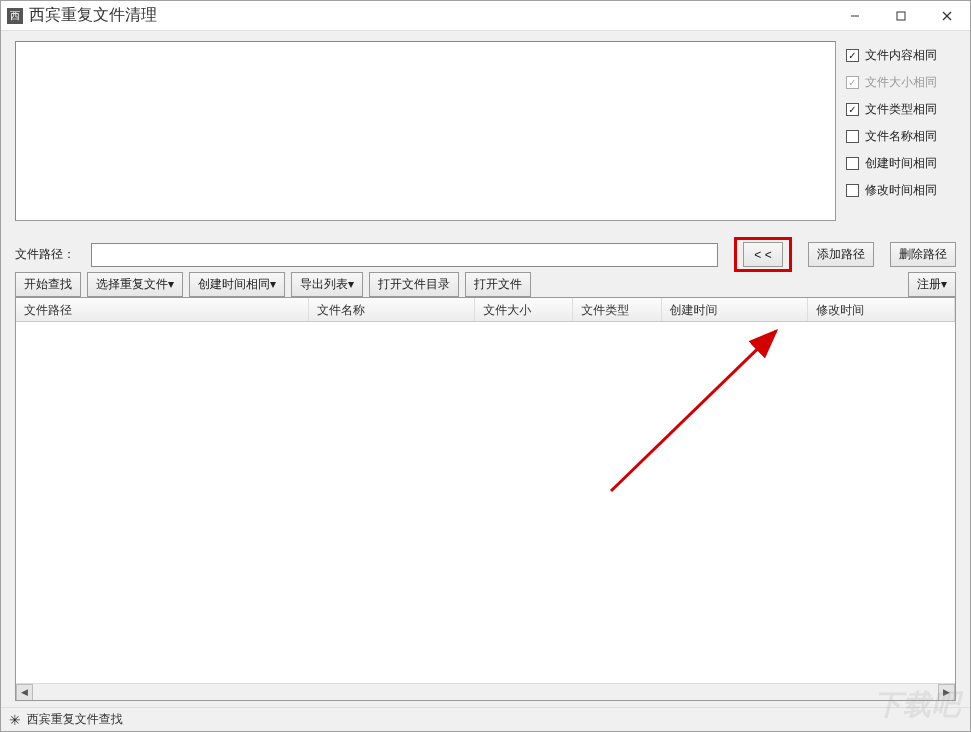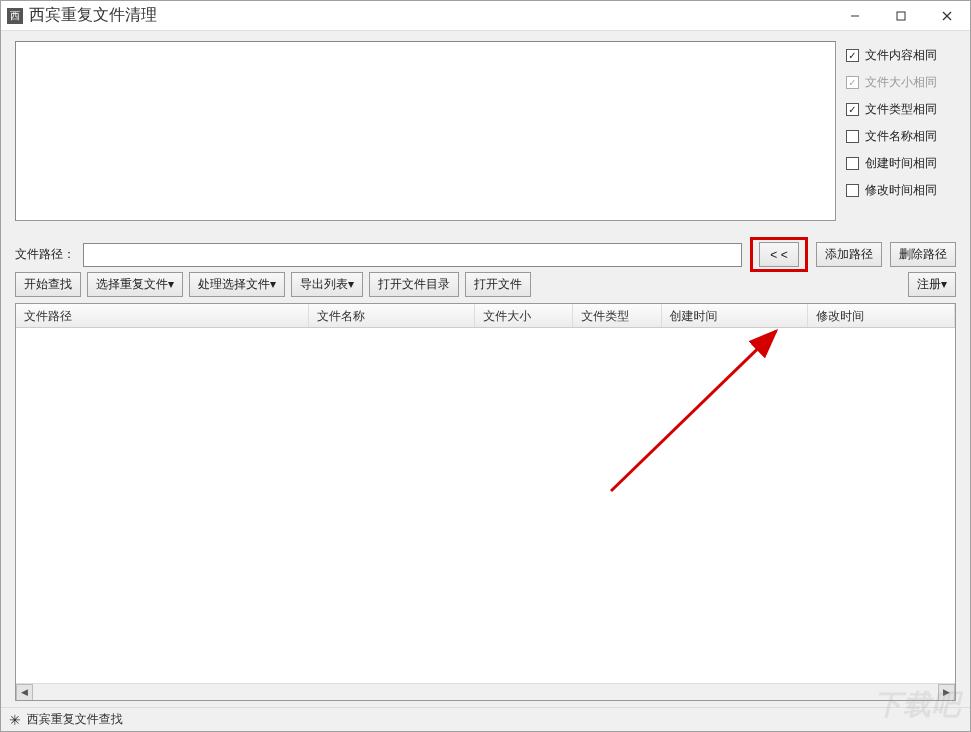--- a/index.html
+++ b/index.html
@@ -83,21 +83,21 @@
   display: flex;
   align-items: center;
   justify-content: center;
   font-size: 10px;
   line-height: 1;
 }
 .chk-row.disabled .chk { border-color: #aaa; color: #aaa; }
 .path-row {
   display: flex;
   align-items: center;
-  gap: 8px;
+  gap: 16px;
   margin-top: 16px;
 }
 .path-label { color: #222; white-space: nowrap; }
 .path-input {
   flex: 1;
   height: 24px;
   background: #fff;
   border: 1px solid #888;
   padding: 0 4px;
 }
@@ -119,21 +119,21 @@
   padding: 2px 6px;
   display: flex;
   align-items: center;
 }
 .toolbar {
   display: flex;
   gap: 6px;
 }
 .toolbar-spacer { flex: 1; }
 .table-container {
-  margin-top: 6px;
+  margin-top: 0;
   flex: 1;
   background: #fff;
   border: 1px solid #999;
   display: flex;
   flex-direction: column;
   overflow: hidden;
   font-family: Liberation Serif, serif;
 }
 .table-header {
   display: flex;
@@ -262,21 +262,21 @@
       <div class="red-box">
         <button class="btn small">&lt; &lt;</button>
       </div>
       <button class="btn">添加路径</button>
       <button class="btn">删除路径</button>
     </div>
 
     <div class="toolbar">
       <button class="btn">开始查找</button>
       <button class="btn">选择重复文件▾</button>
-      <button class="btn">处理选择文件▾</button>
+      <button class="btn">创建时间相同▾</button>
       <button class="btn">导出列表▾</button>
       <button class="btn">打开文件目录</button>
       <button class="btn">打开文件</button>
       <div class="toolbar-spacer"></div>
       <button class="btn">注册▾</button>
     </div>
 
     <div class="table-container">
       <div class="table-header" id="thead">
           <div class="th" style="width: 300px;">文件路径</div>

